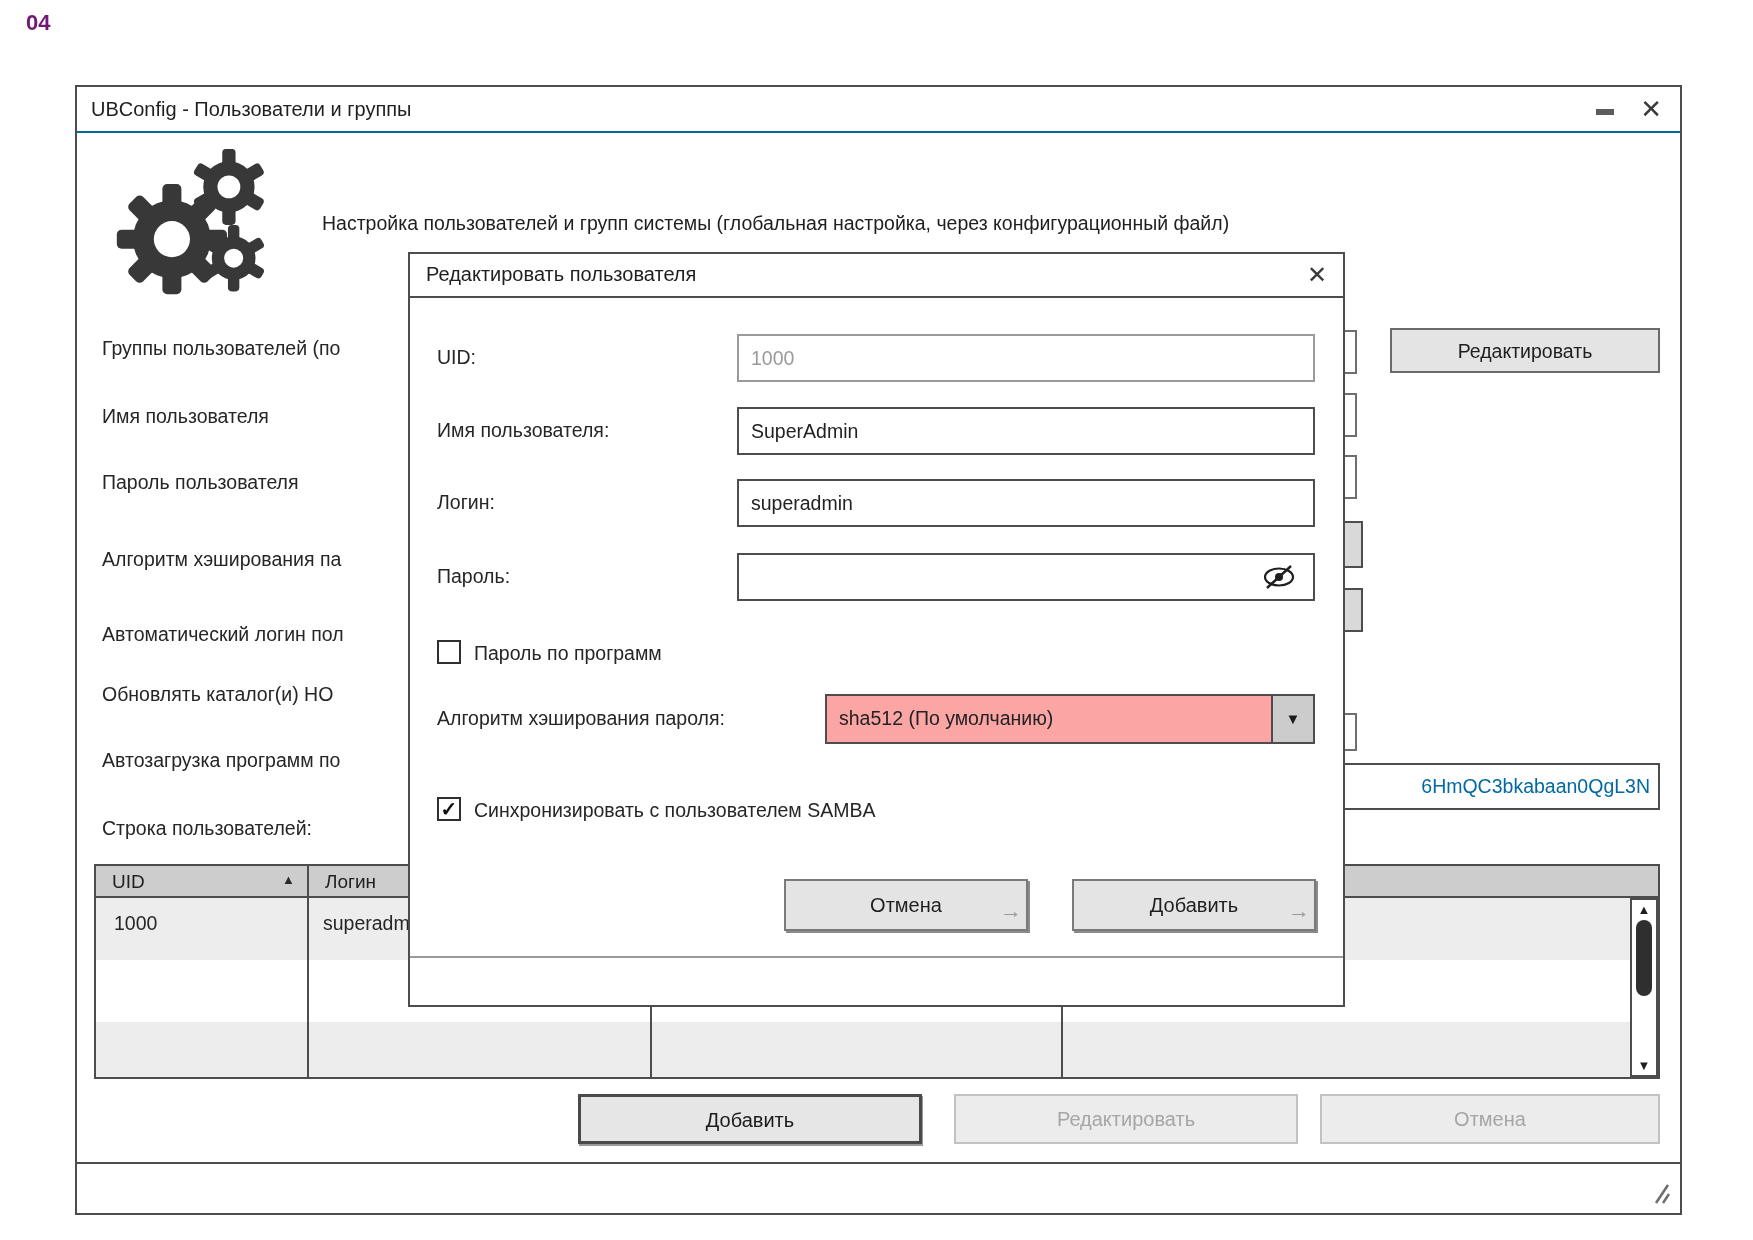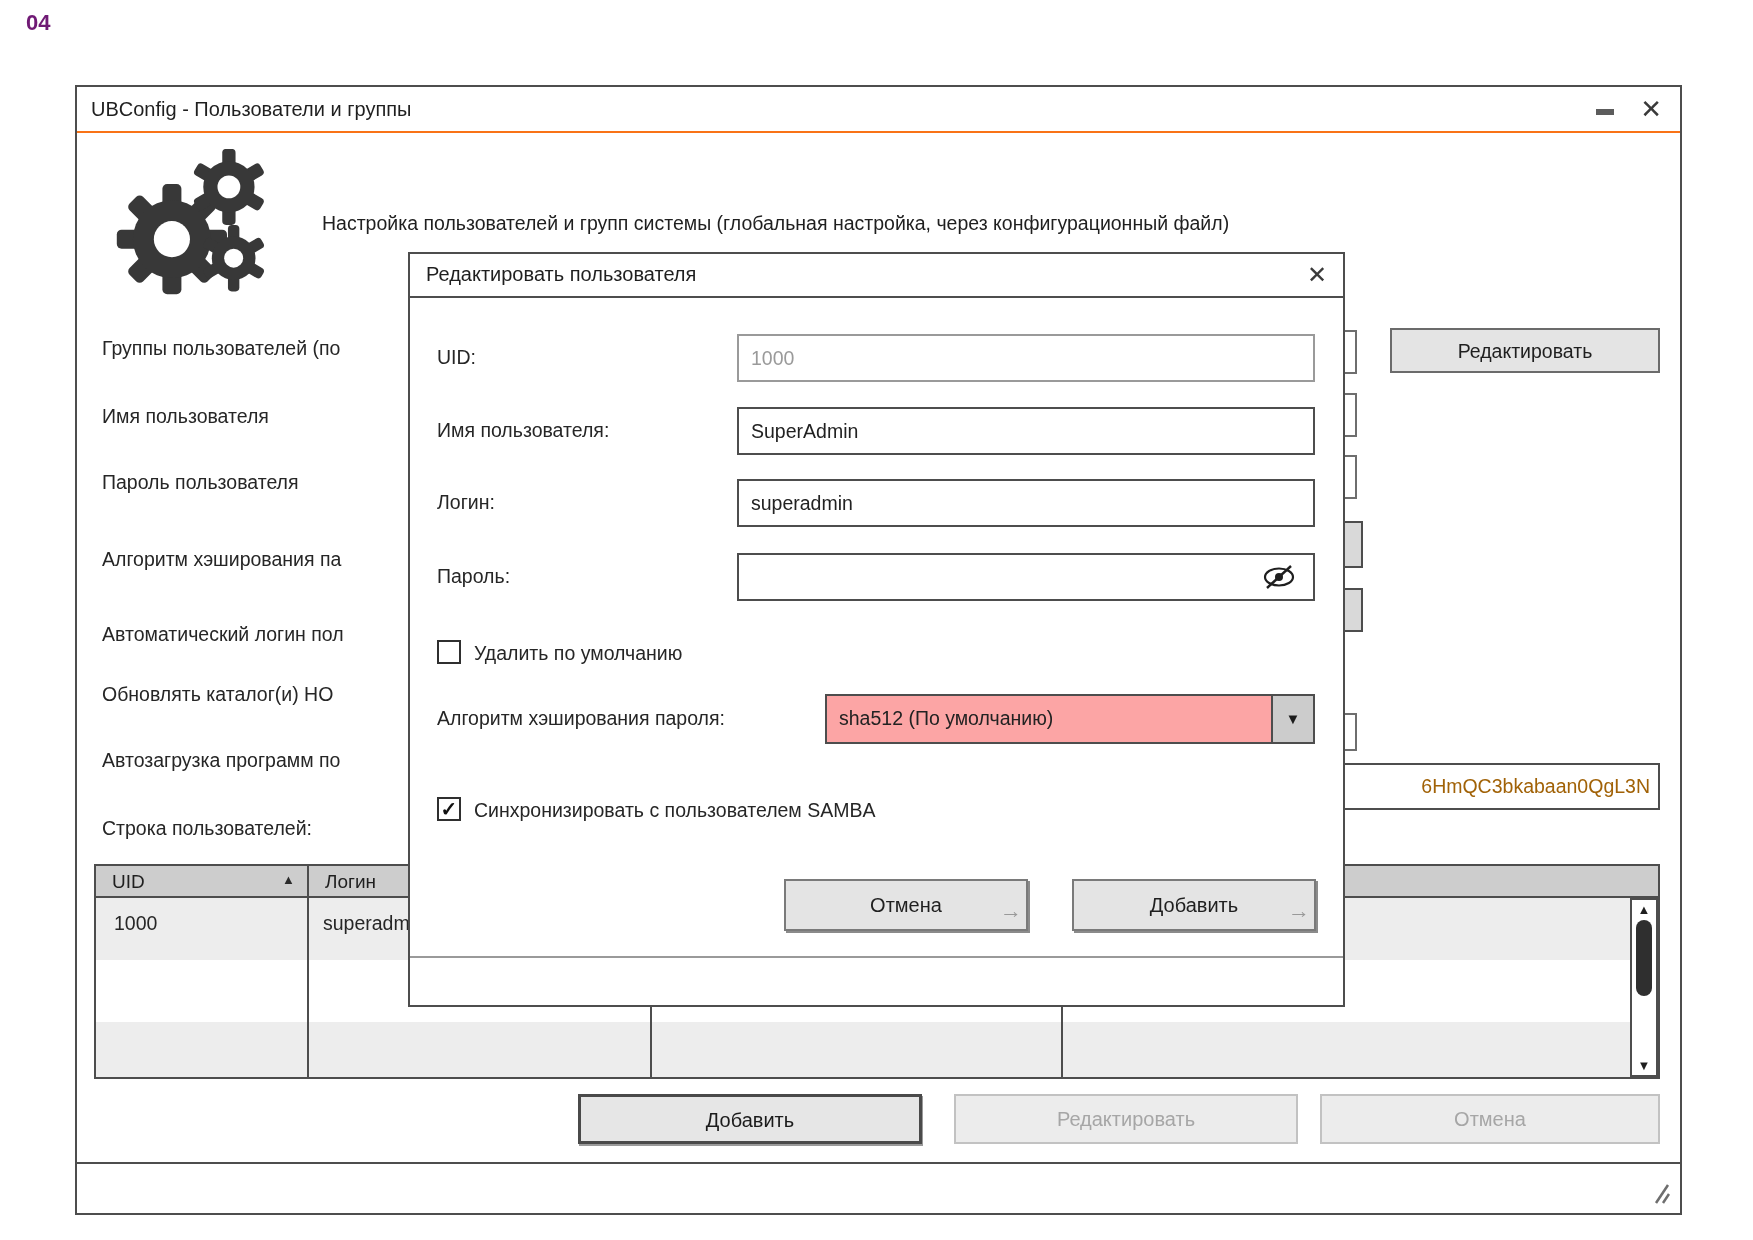--- a/index.html
+++ b/index.html
@@ -1,32 +1,32 @@
 <!DOCTYPE html>
 <html><head>
 <meta charset="utf-8">
 <style>
   html,body{margin:0;padding:0;background:#fff;}
   .canvas{position:relative;width:1753px;height:1240px;background:#fff;overflow:hidden;
           font-family:"Liberation Sans",sans-serif;color:#262626;}
   .abs{position:absolute;}
   .page-label{left:26px;top:10px;font-size:22px;font-weight:bold;color:#701a75;}
   .win{left:75px;top:85px;width:1607px;height:1130px;border:2px solid #4d4d4d;background:#fff;box-sizing:border-box;}
-  .titlebar{left:0;top:0;width:100%;height:46px;border-bottom:2px solid #f97316;box-sizing:border-box;}
+  .titlebar{left:0;top:0;width:100%;height:46px;border-bottom:2px solid #0369a1;box-sizing:border-box;}
   .title-text{left:14px;top:11px;font-size:20px;color:#1f1f1f;}
   .min-btn{right:66px;top:22px;width:18px;height:6px;background:#5c5c5c;cursor:pointer;}
   .close-btn{right:18px;top:6px;font-size:26px;color:#3a3a3a;cursor:pointer;line-height:32px;}
   .heading{left:245px;top:125px;font-size:19.5px;color:#1f1f1f;white-space:nowrap;}
   .form-label{left:25px;font-size:19.5px;color:#262626;white-space:nowrap;}
   .pfield{background:#fff;border:2px solid #6e6e6e;box-sizing:border-box;}
   .pdrop{background:#d9d9d9;border:2px solid #4d4d4d;box-sizing:border-box;}
   .wirebtn{background:#e4e4e4;border:2px solid #6b6b6b;box-sizing:border-box;text-align:center;
            font-size:19.5px;color:#1f1f1f;cursor:pointer;}
   .hashfield{background:#fff;border:2px solid #4d4d4d;box-sizing:border-box;overflow:hidden;}
-  .hashfield span{position:absolute;right:8px;top:10px;font-size:19.5px;color:#a16207;white-space:nowrap;}
+  .hashfield span{position:absolute;right:8px;top:10px;font-size:19.5px;color:#0369a1;white-space:nowrap;}
   
   .tbl{left:17px;top:777px;width:1566px;height:215px;border:2px solid #4d4d4d;box-sizing:border-box;background:#fff;}
   .th{top:0;height:32px;background:#cdcdcd;border-bottom:2px solid #4d4d4d;box-sizing:border-box;
       font-size:19px;color:#1f1f1f;cursor:pointer;}
   .th .lbl{position:absolute;left:16px;top:5px;}
   .sorticon{position:absolute;left:186px;top:6px;font-size:13px;color:#2b2b2b;}
   .col-sep{top:0;width:0;height:211px;border-left:2px solid #4d4d4d;}
   .trow{left:0;width:1562px;box-sizing:border-box;}
   .cell{position:absolute;top:14px;font-size:19.5px;color:#262626;white-space:nowrap;}
   
@@ -216,21 +216,21 @@
       <svg width="38" height="30" viewBox="0 0 38 30">
         <ellipse cx="19" cy="15" rx="14" ry="8.5" fill="none" stroke="#1f1f1f" stroke-width="2.2"></ellipse>
         <circle cx="19" cy="15" r="4" fill="#1f1f1f"></circle>
         <line x1="7" y1="26" x2="31" y2="4" stroke="#1f1f1f" stroke-width="2.4"></line>
       </svg>
     </div>
 
     <div class="abs chk" style="left:27px;top:386px;">
       <span></span>
     </div>
-    <div class="abs chk-label" style="left:64px;top:388px;">Удалить по умолчанию</div>
+    <div class="abs chk-label" style="left:64px;top:388px;">Пароль по программ</div>
 
     <div class="abs dlg-label" style="top:453px;">Алгоритм хэширования пароля:</div>
     <div class="abs select">
       <span class="val">sha512 (По умолчанию)</span>
       <span class="dd">▼</span>
     </div>
 
     <div class="abs chk" style="left:27px;top:543px;">
       <span>✓</span>
     </div>

